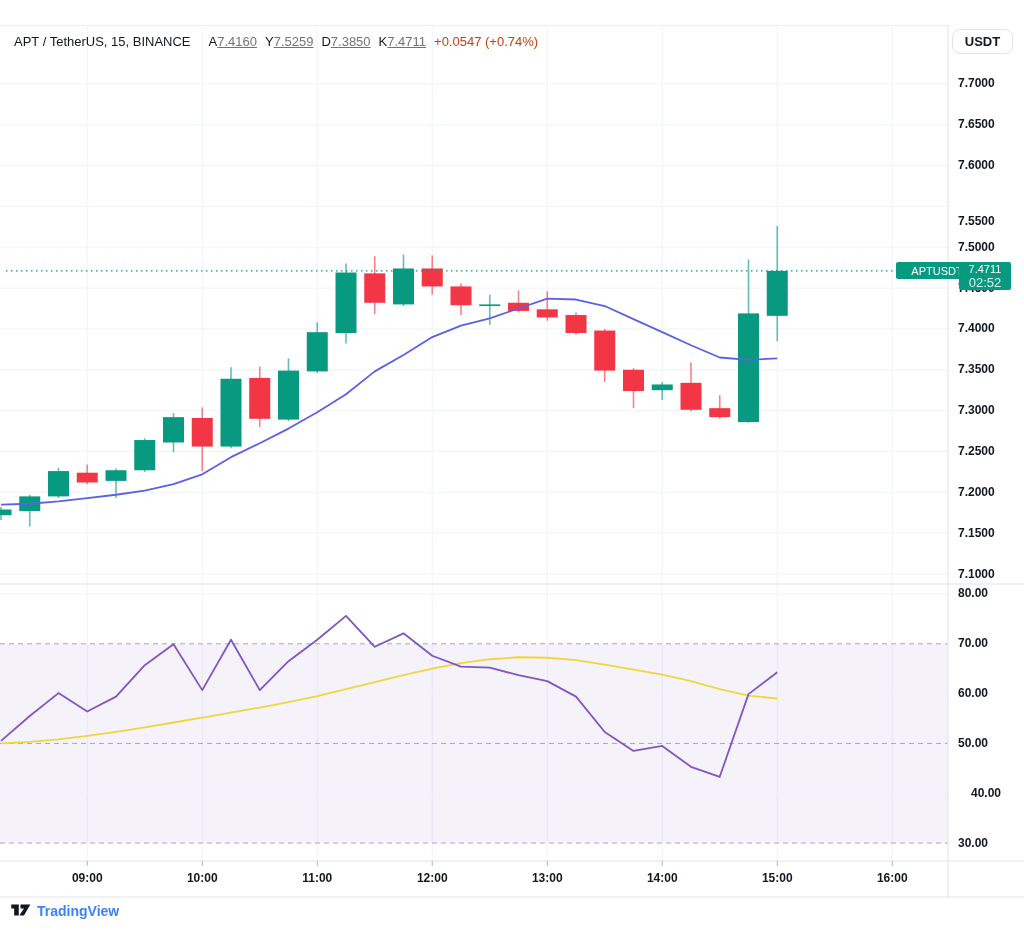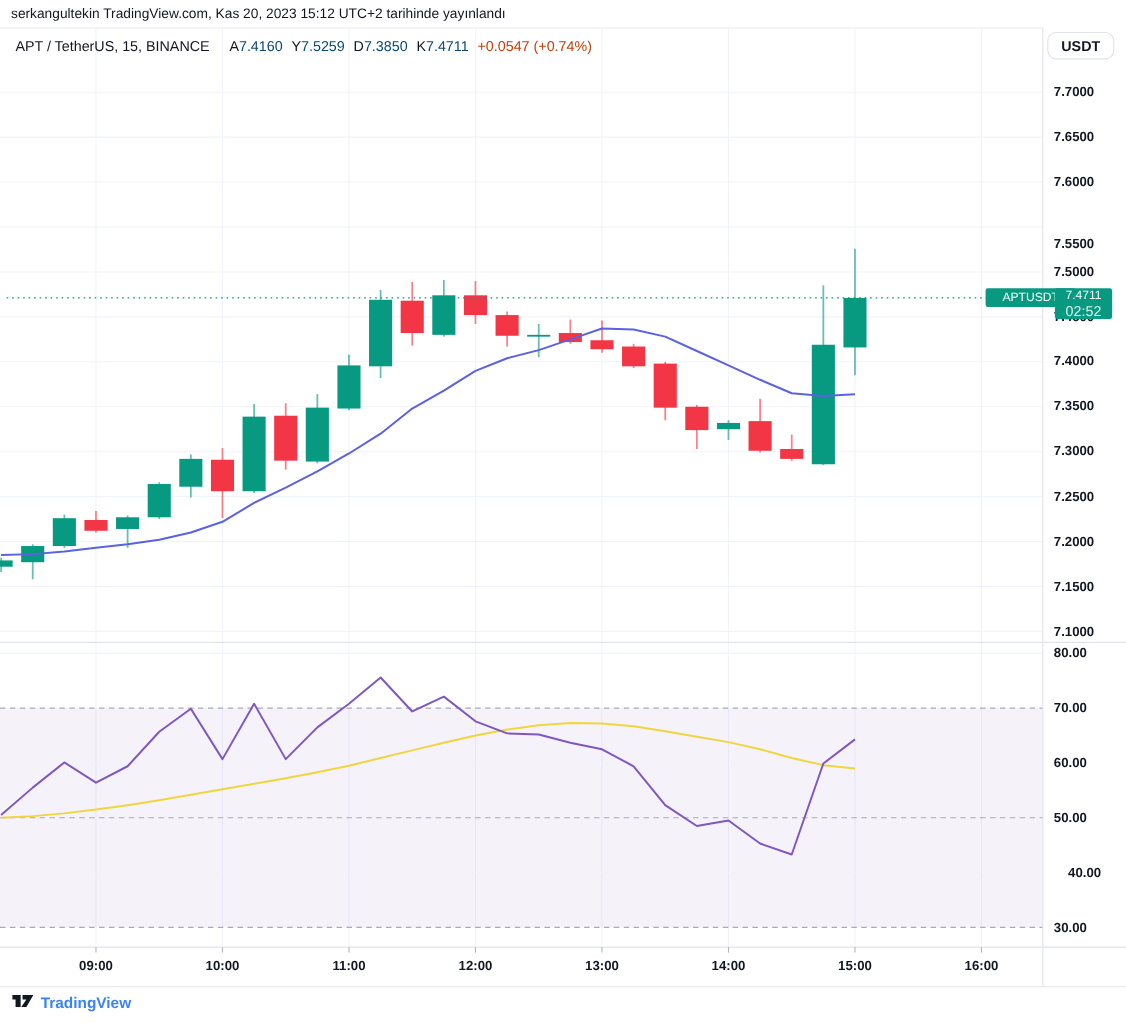--- a/index.html
+++ b/index.html
@@ -3,21 +3,21 @@
 <meta charset="utf-8">
 <style>
   html,body{margin:0;padding:0;background:#fff;}
   .shot{position:relative;width:1024px;height:930px;background:#ffffff;overflow:hidden;
         font-family:"Liberation Sans",sans-serif;color:#131722;}
   .hdr{position:absolute;left:10px;top:5px;font-size:12.5px;color:#131722;white-space:nowrap;}
   .hdr-border{position:absolute;left:0;top:25px;width:948px;height:1px;background:#e9ecf2;}
   .legend{position:absolute;left:14px;top:34px;font-size:13px;white-space:nowrap;z-index:6;}
   .legend .sym{color:#131722;font-weight:500;margin-right:10px;}
   .legend .k{color:#131722;margin-left:8px;}
-  .legend .v{color:#0c4a6e;}
+  .legend .v{color:#737373;text-decoration:underline;}
   .legend .chg{color:#c2410c;margin-left:8px;}
   .usdt-btn{position:absolute;left:952px;top:29px;width:61px;height:25px;border:1px solid #e0e3eb;
         border-radius:8px;background:#fff;display:flex;align-items:center;justify-content:center;
         font-size:13px;font-weight:700;color:#131722;z-index:6;box-sizing:border-box;}
   svg.chart{position:absolute;left:0;top:0;z-index:1;}
   .axis-label{position:absolute;left:958px;font-size:12px;font-weight:700;color:#131722;z-index:2;}
   .time-label{position:absolute;top:871px;width:46px;text-align:center;font-size:12px;font-weight:600;color:#131722;z-index:2;}
   .sym-badge{position:absolute;background:#089981;color:#fff;border-radius:2px;font-size:11px;
         display:flex;align-items:center;justify-content:center;z-index:5;}
   .price-badge{position:absolute;background:#089981;color:#fff;border-radius:2px;font-size:11px;
@@ -25,21 +25,20 @@
   .price-badge .cd{opacity:.85;font-size:13px;}
   .footer{position:absolute;left:10px;top:903px;display:flex;align-items:center;gap:6px;z-index:2;}
   .footer .brand{font-size:14px;font-weight:600;color:#3b82f6;}
   .pane-hit{position:absolute;left:0;width:948px;z-index:4;}
 </style>
 </head>
 <body>
 
 <div class="shot">
 
-  <div class="hdr">serkangultekin TradingView.com, Kas 20, 2023 15:12 UTC+2 tarihinde yayınlandı</div>
   <div class="hdr-border"></div>
 
   <svg class="chart" id="chart-svg" width="1024" height="930">
       <line x1="87.25" x2="87.25" y1="25" y2="861" stroke="#f0f3fa" stroke-width="1"></line>
       <line x1="202.25" x2="202.25" y1="25" y2="861" stroke="#f0f3fa" stroke-width="1"></line>
       <line x1="317.25" x2="317.25" y1="25" y2="861" stroke="#f0f3fa" stroke-width="1"></line>
       <line x1="432.25" x2="432.25" y1="25" y2="861" stroke="#f0f3fa" stroke-width="1"></line>
       <line x1="547.25" x2="547.25" y1="25" y2="861" stroke="#f0f3fa" stroke-width="1"></line>
       <line x1="662.25" x2="662.25" y1="25" y2="861" stroke="#f0f3fa" stroke-width="1"></line>
       <line x1="777.25" x2="777.25" y1="25" y2="861" stroke="#f0f3fa" stroke-width="1"></line>

